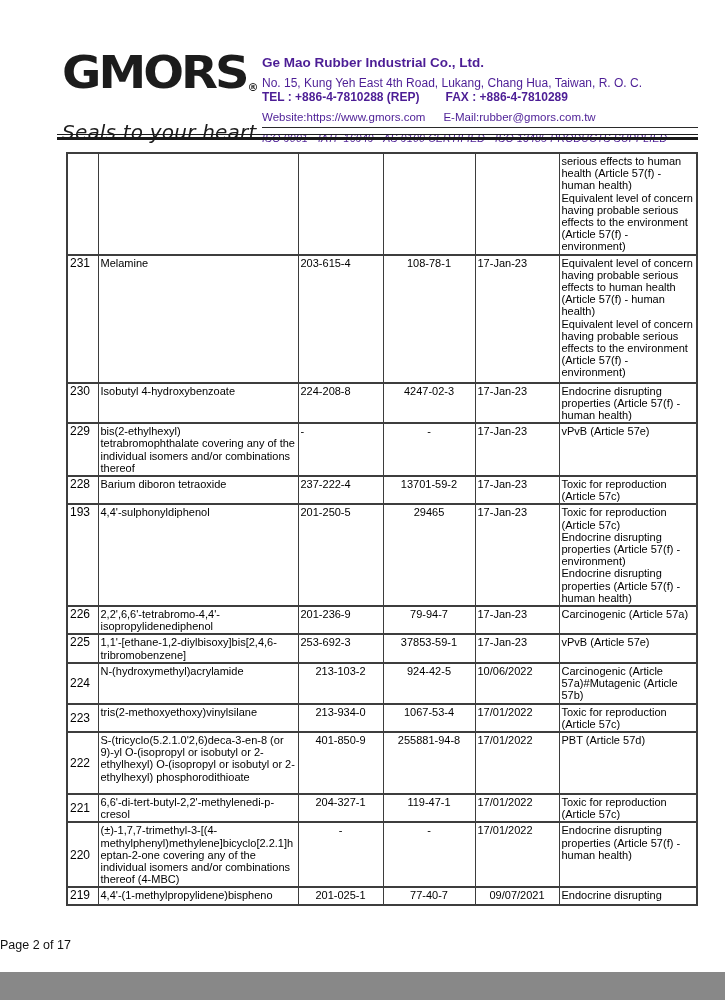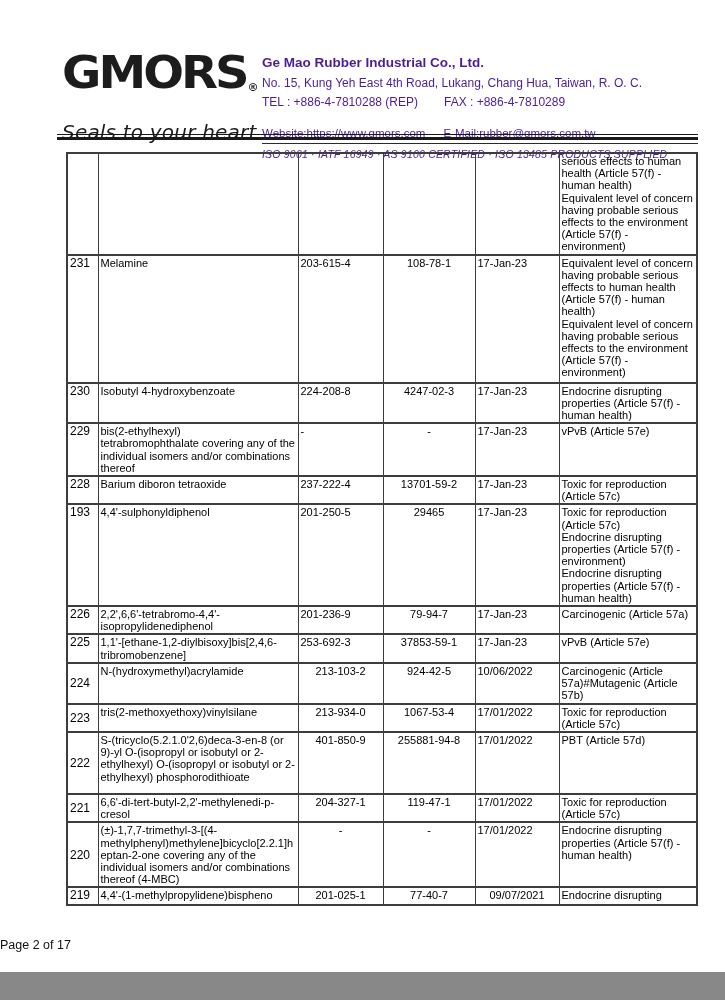--- a/index.html
+++ b/index.html
@@ -14,22 +14,22 @@
     letter-spacing:-3px;line-height:1;color:#1c1c1c;white-space:nowrap;
     transform:scaleY(0.92);transform-origin:top left;
   }
   .logo .reg{font-size:11px;letter-spacing:0;vertical-align:-4px;margin-left:1px;}
   .tagline{
     font-family:"DejaVu Sans",sans-serif;font-style:italic;font-size:20px;
     color:#1c1c1c;margin-top:22px;letter-spacing:0.2px;white-space:nowrap;
   }
   .company-block{position:absolute;left:262px;top:55px;width:436px;color:#4c1d95;}
   .company-name{font-weight:bold;font-size:13.5px;margin-bottom:6px;}
-  .address-line{font-size:12px;margin-bottom:5px;}
-  .telfax-line{font-size:12px;margin-bottom:18px;}
+  .address-line{font-size:12px;}
+  .telfax-line{font-size:12px;margin-bottom:7px;font-weight:bold;}
   .telfax-line .gap{display:inline-block;width:26px;}
   .webmail-line{font-size:11.5px;margin-bottom:4px;}
   .webmail-line .gap{display:inline-block;width:18px;}
   .certs-line{
     font-style:italic;font-size:10.5px;border-top:1px solid #2a2a2a;
     padding-top:4px;letter-spacing:0.2px;white-space:nowrap;
   }
   .header-rule{
     position:absolute;left:57px;top:134px;width:641px;height:2px;
     border-top:1px solid #1a1a1a;border-bottom:3px solid #1a1a1a;

